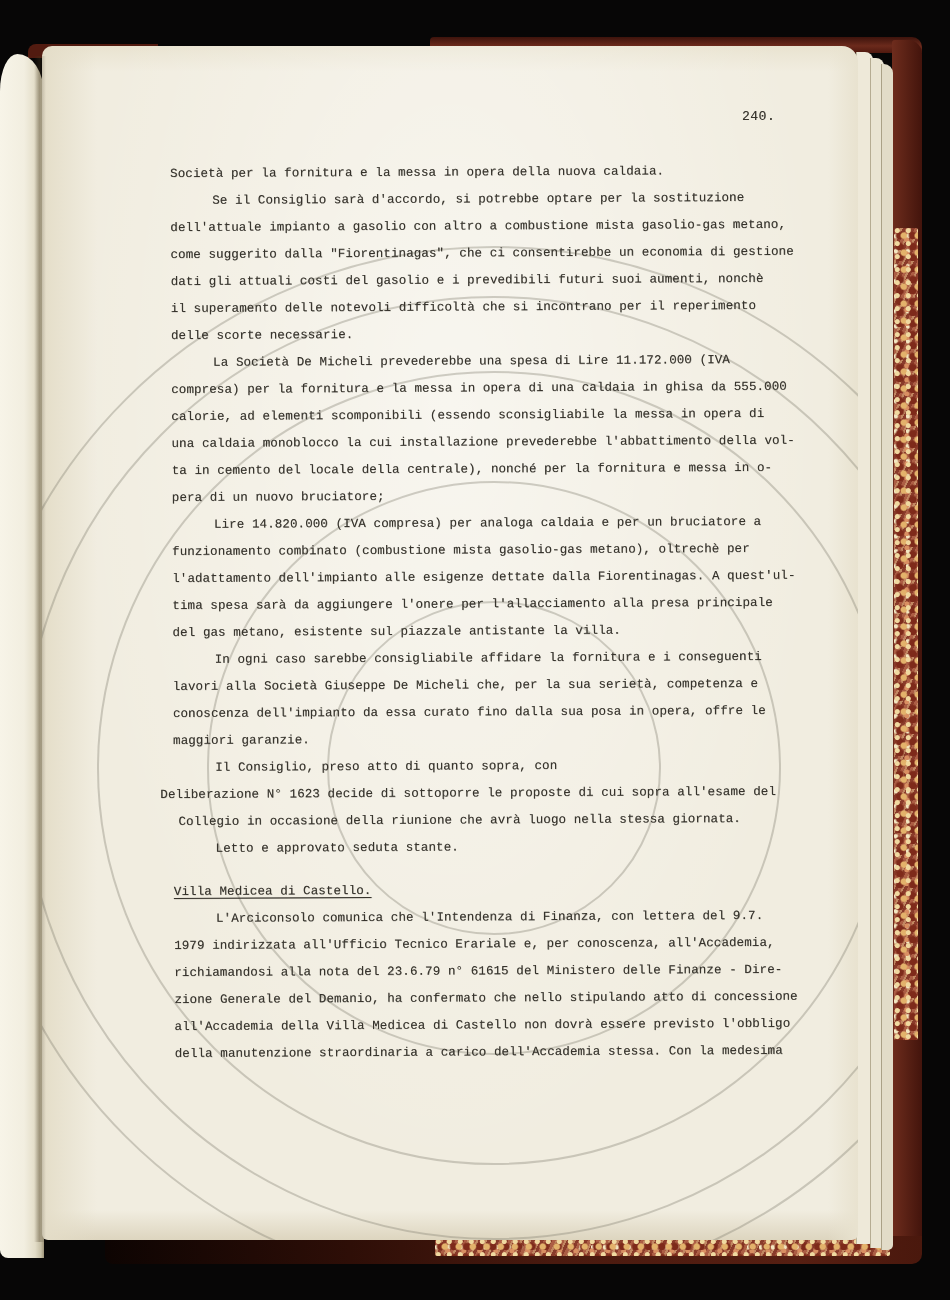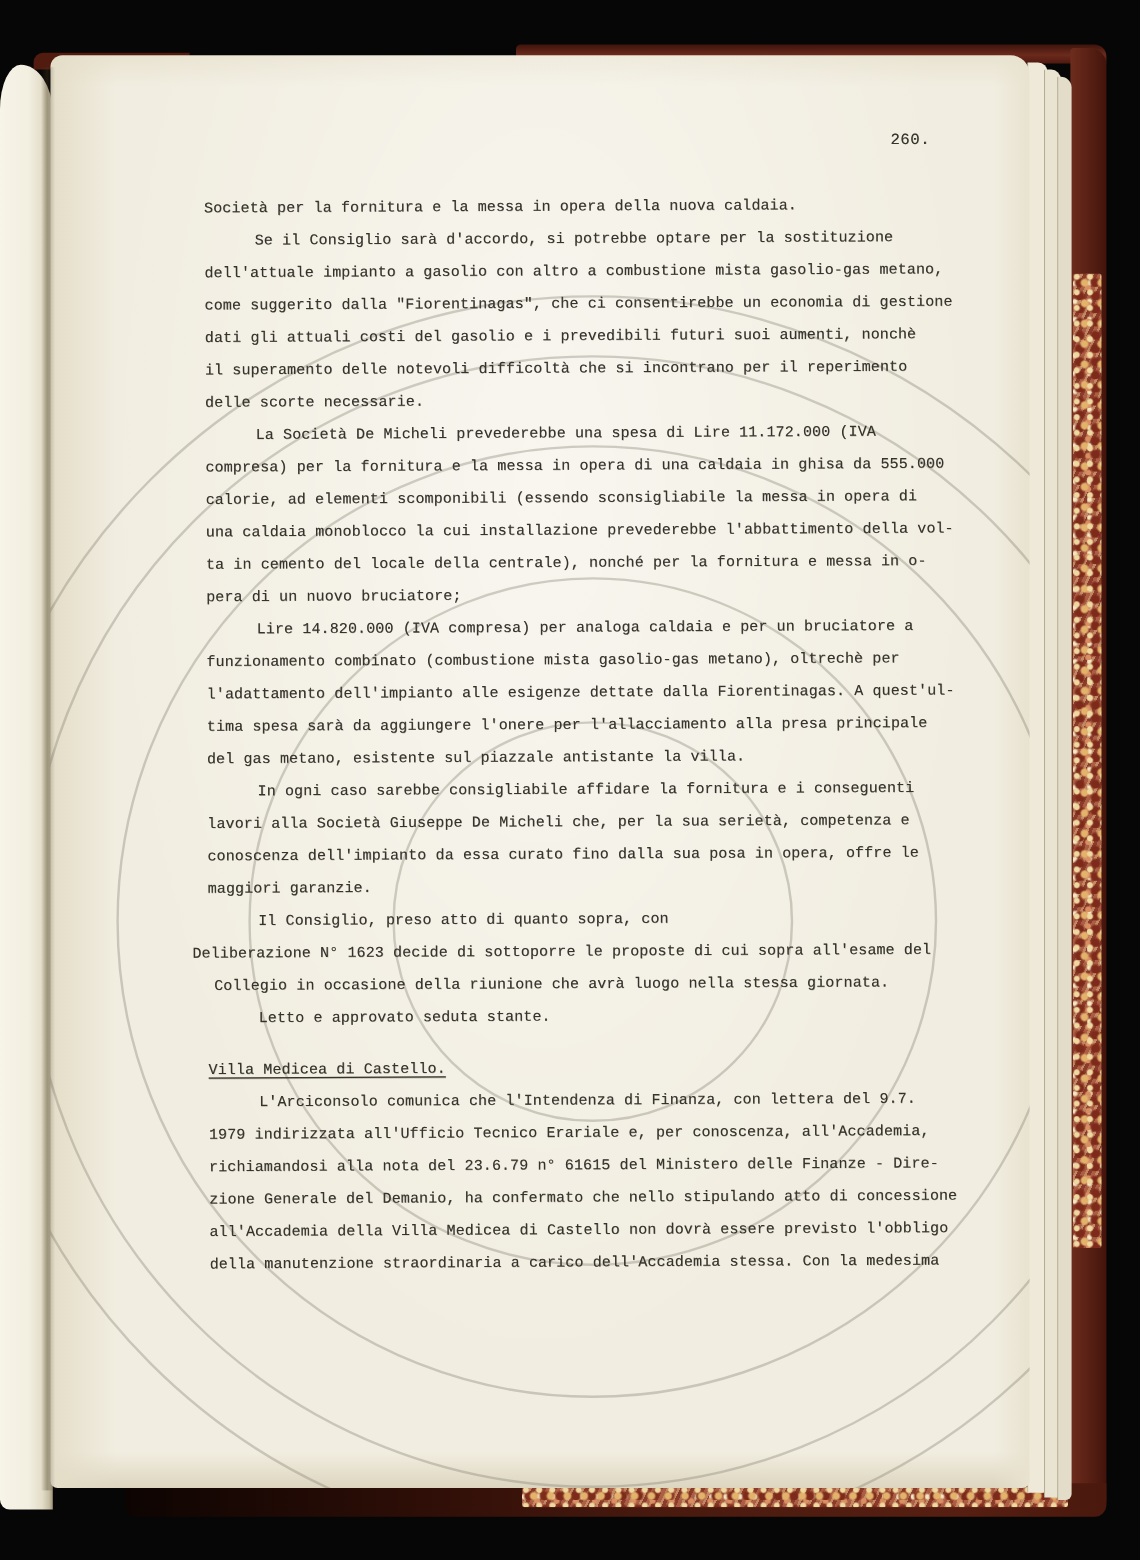--- a/index.html
+++ b/index.html
@@ -128,21 +128,21 @@
 <div class="abs gutter-shadow"></div>
 
 <div class="abs page">
   <div id="watermark">
       <div class="wm" style="left: 285px; top: 555px; width: 330px; height: 330px;"></div>
       <div class="wm" style="left: 165px; top: 435px; width: 570px; height: 570px;"></div>
       <div class="wm" style="left: 55px; top: 325px; width: 790px; height: 790px;"></div>
       <div class="wm" style="left: -20px; top: 250px; width: 940px; height: 940px;"></div>
       <div class="wm" style="left: -70px; top: 200px; width: 1040px; height: 1040px;"></div>
     </div>
-  <div class="page-number">260.</div>
+  <div class="page-number">240.</div>
   <div class="text-block" id="text-block">
       <div class="line">Società per la fornitura e la messa in opera della nuova caldaia.</div>
       <div class="line indent">Se il Consiglio sarà d'accordo, si potrebbe optare per la sostituzione</div>
       <div class="line">dell'attuale impianto a gasolio con altro a combustione mista gasolio-gas metano,</div>
       <div class="line">come suggerito dalla "Fiorentinagas", che ci consentirebbe un economia di gestione</div>
       <div class="line">dati gli attuali costi del gasolio e i prevedibili futuri suoi aumenti, nonchè</div>
       <div class="line">il superamento delle notevoli difficoltà che si incontrano per il reperimento</div>
       <div class="line">delle scorte necessarie.</div>
       <div class="line indent">La Società De Micheli prevederebbe una spesa di Lire 11.172.000 (IVA</div>
       <div class="line">compresa) per la fornitura e la messa in opera di una caldaia in ghisa da 555.000</div>

